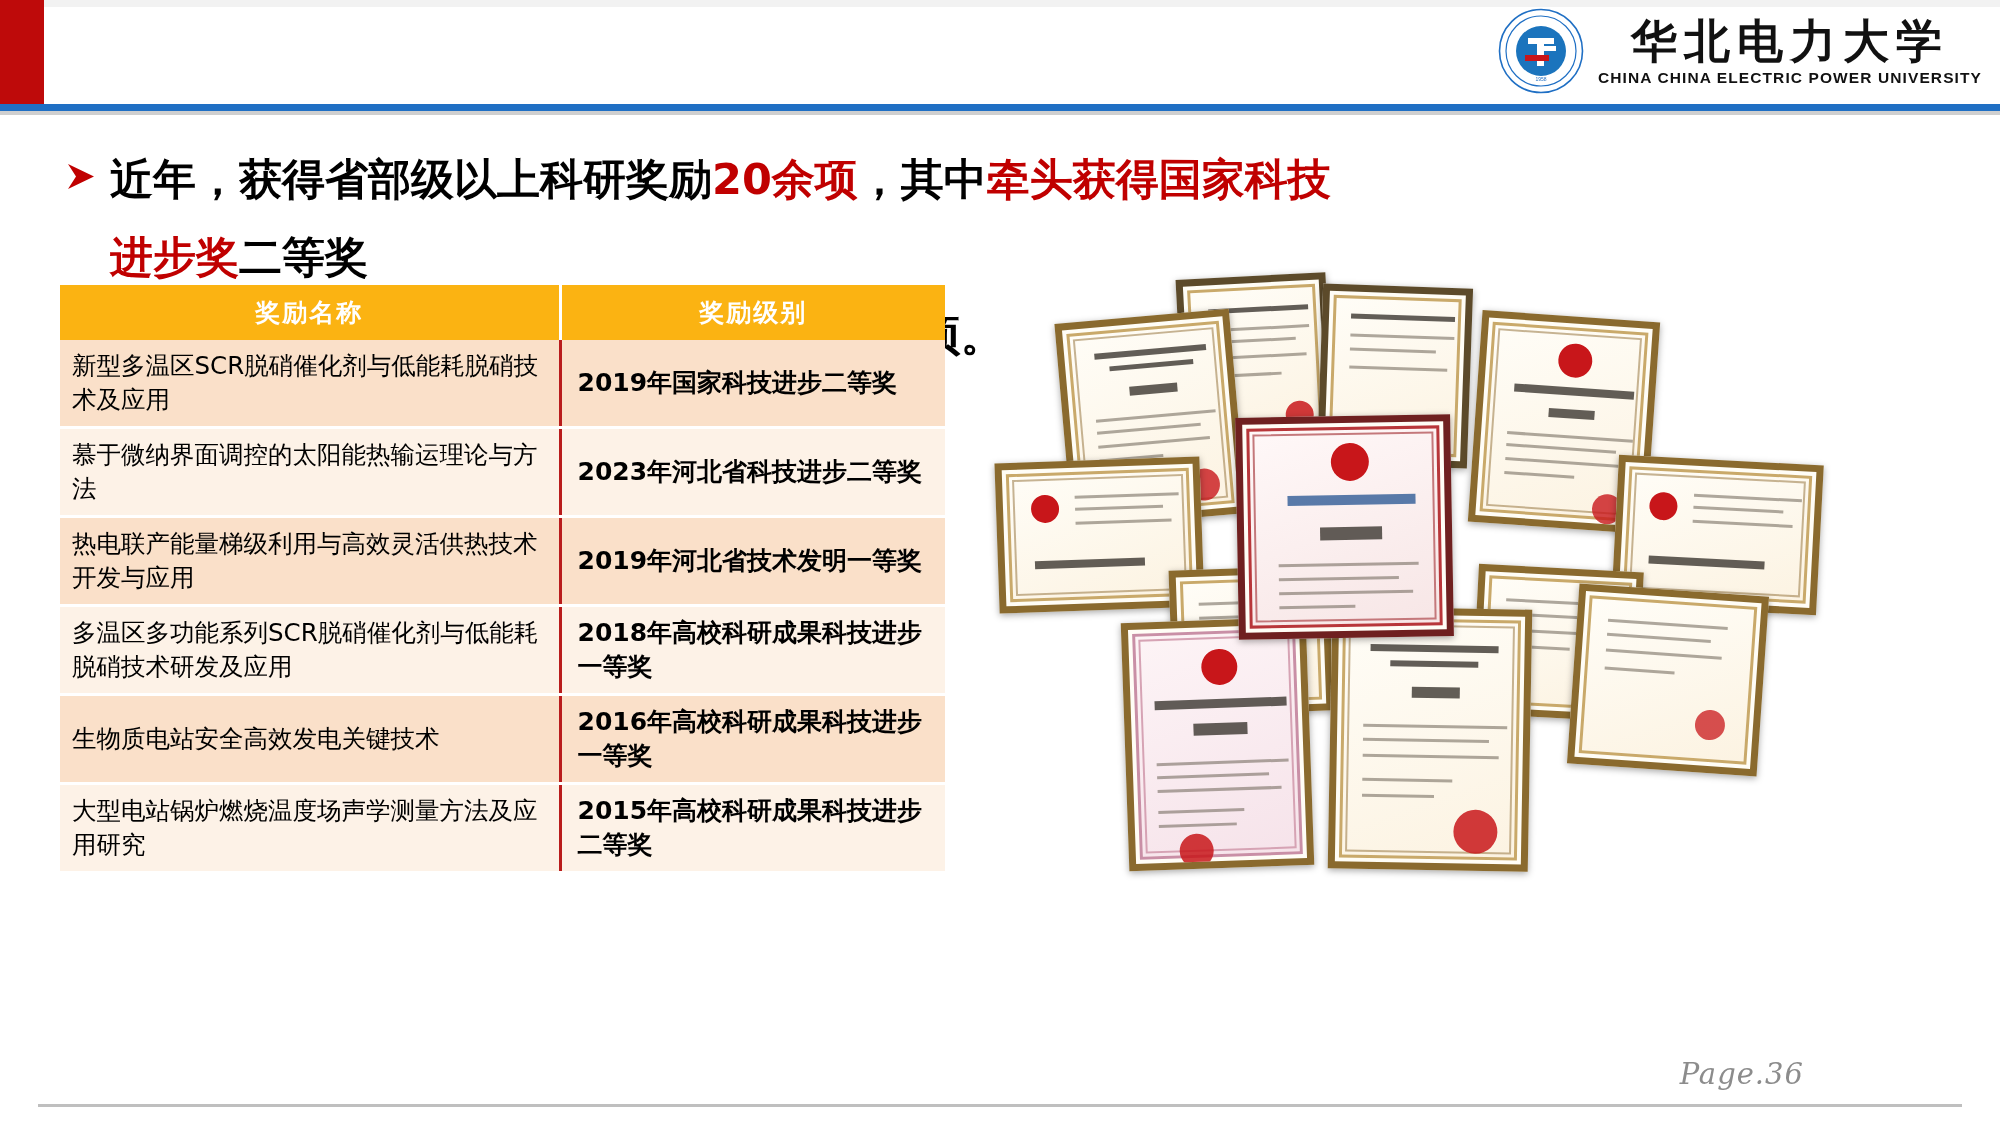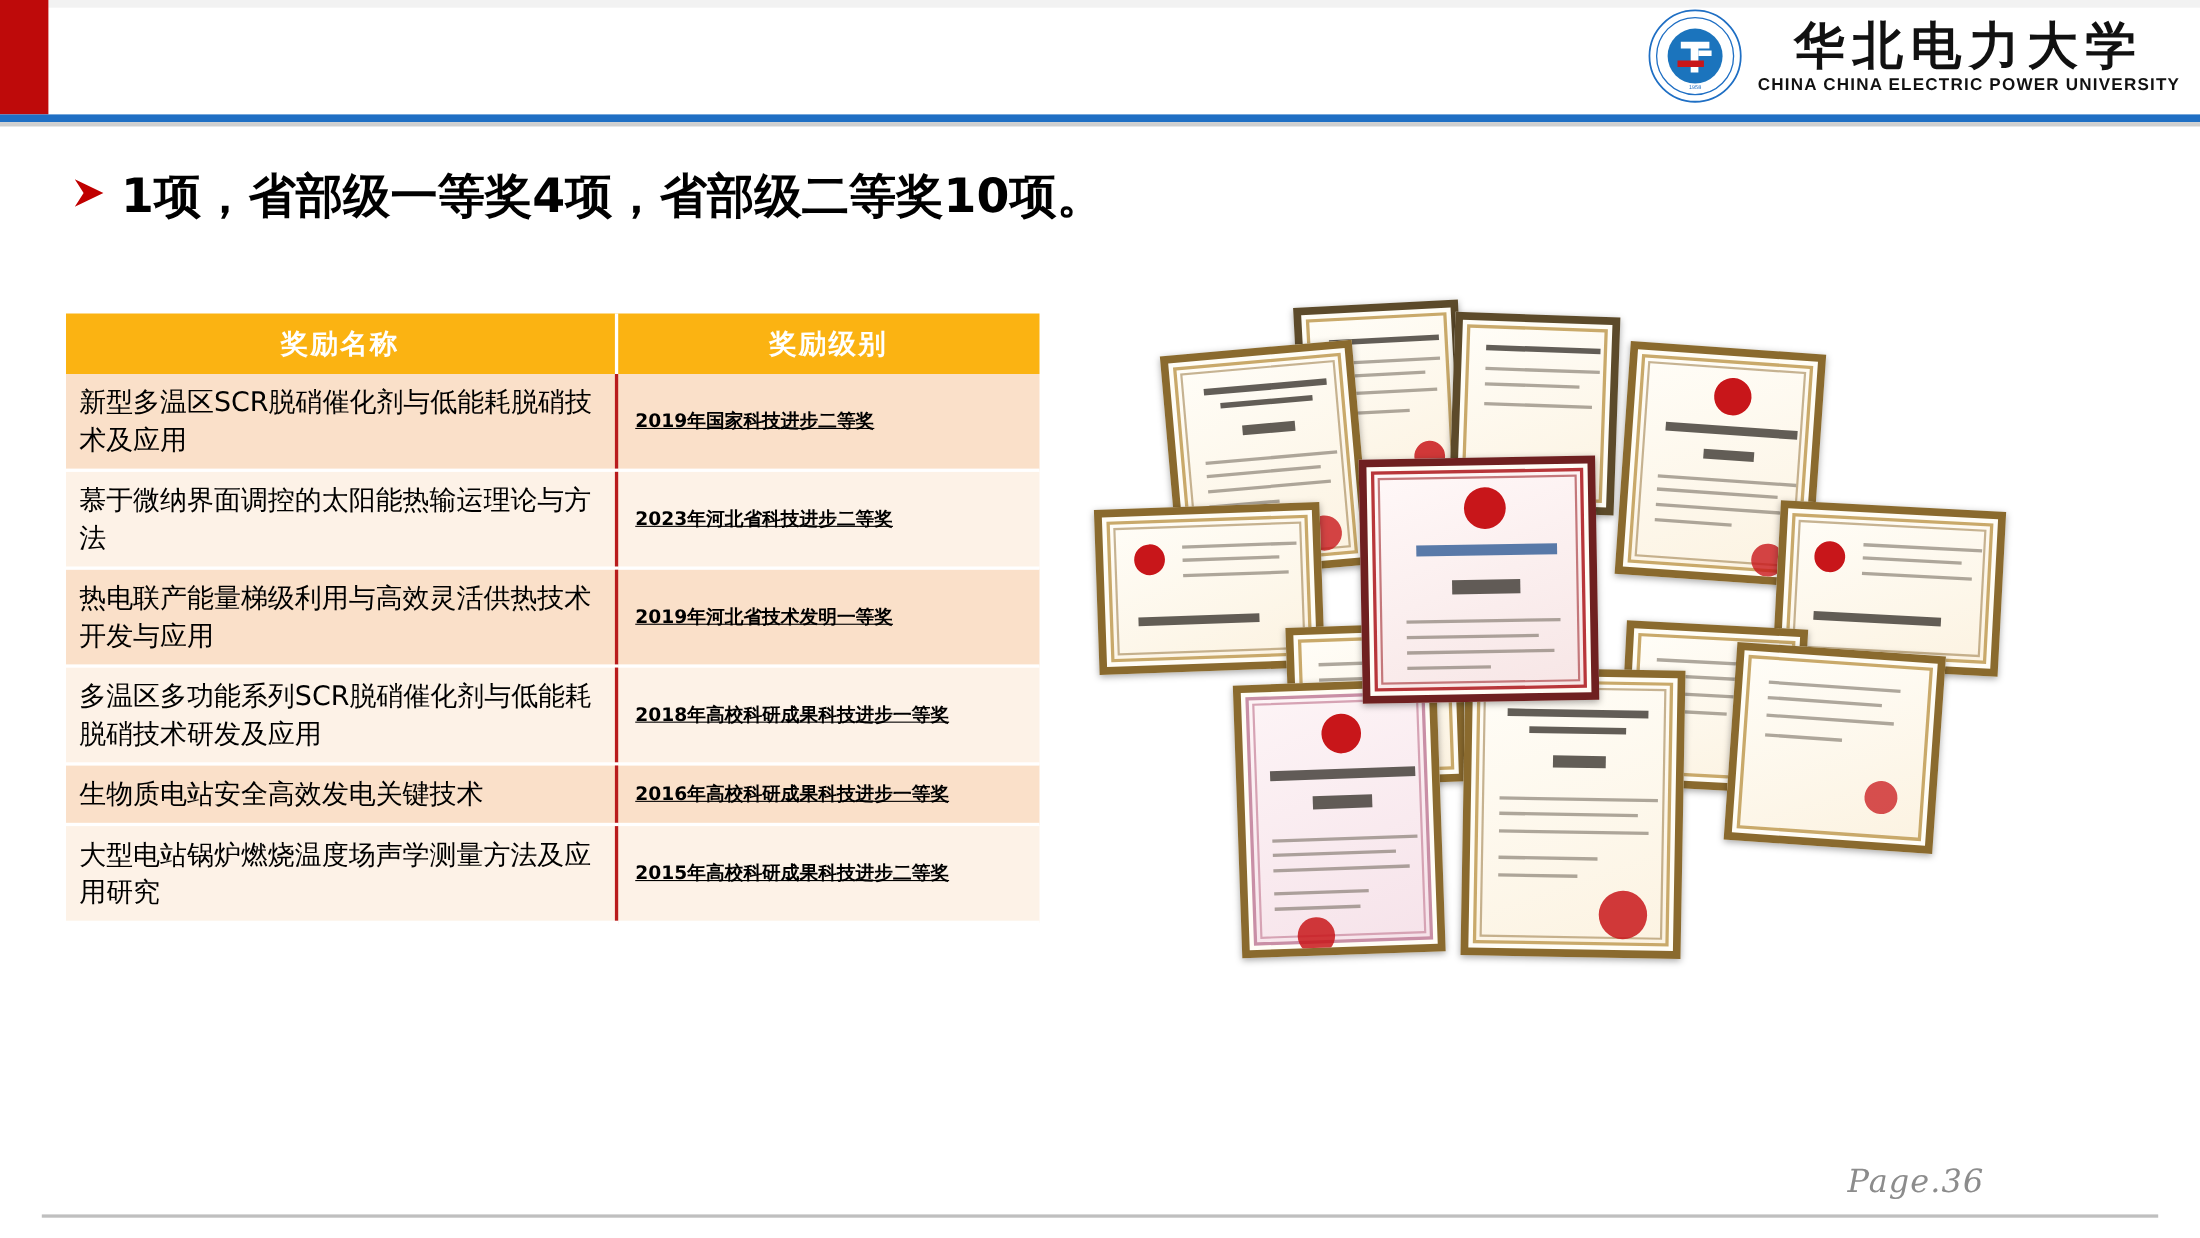--- a/index.html
+++ b/index.html
@@ -167,23 +167,22 @@
     vertical-align: middle;
     line-height: 34px;
   }
   .award-table td:last-child { border-right: none; }
   .award-table tbody tr:nth-child(odd) td { background: #FAE0C9; }
   .award-table tbody tr:nth-child(even) td { background: #FDF2E7; }
   .col-name { width: 500px; }
   .col-level { width: 385px; }
   .award-table td.cell-level {
     font-weight: bold;
-    font-size: 17px;
+    font-size: 25px;
     padding-left: 16px;
-    text-decoration: underline;
   }
 
   
   .collage {
     position: absolute;
     left: 975px;
     top: 268px;
     width: 1000px;
     height: 620px;
   }
@@ -274,20 +273,21 @@
   <div class="header-blue-rule"></div>
   <div class="header-grey-rule"></div>
 </div>
 
 <div class="bullet-row">
   <div class="bullet-marker">
     <svg width="34" height="34" viewBox="0 0 34 34">
       <path d="M4 4 L30 16.5 L4 29 L12 16.5 Z" fill="#C00000"></path>
     </svg>
   </div>
+  <div class="bullet-text"><span>近年，获得省部级以上科研奖励</span><span class="hl">20余项</span><span>，其中</span><span class="hl">牵头获得国家科技进步奖</span><span>二等奖</span></div>
   <div class="bullet-text bullet-line2">1项，省部级一等奖4项，省部级二等奖10项。</div>
 </div>
 
 <table class="award-table">
   <colgroup>
       <col class="col-name">
       <col class="col-level">
     </colgroup>
   <thead>
     <tr>

